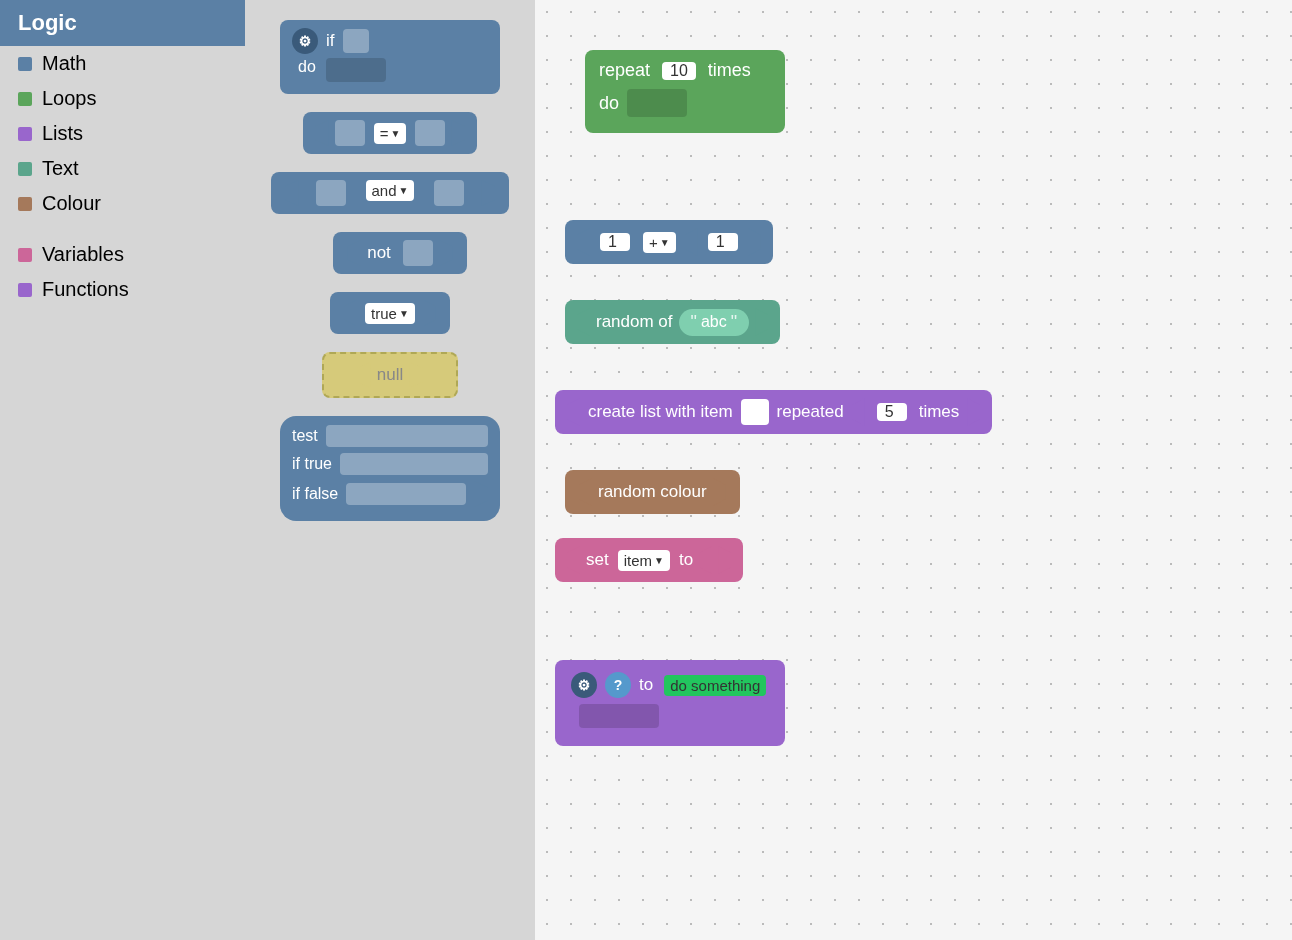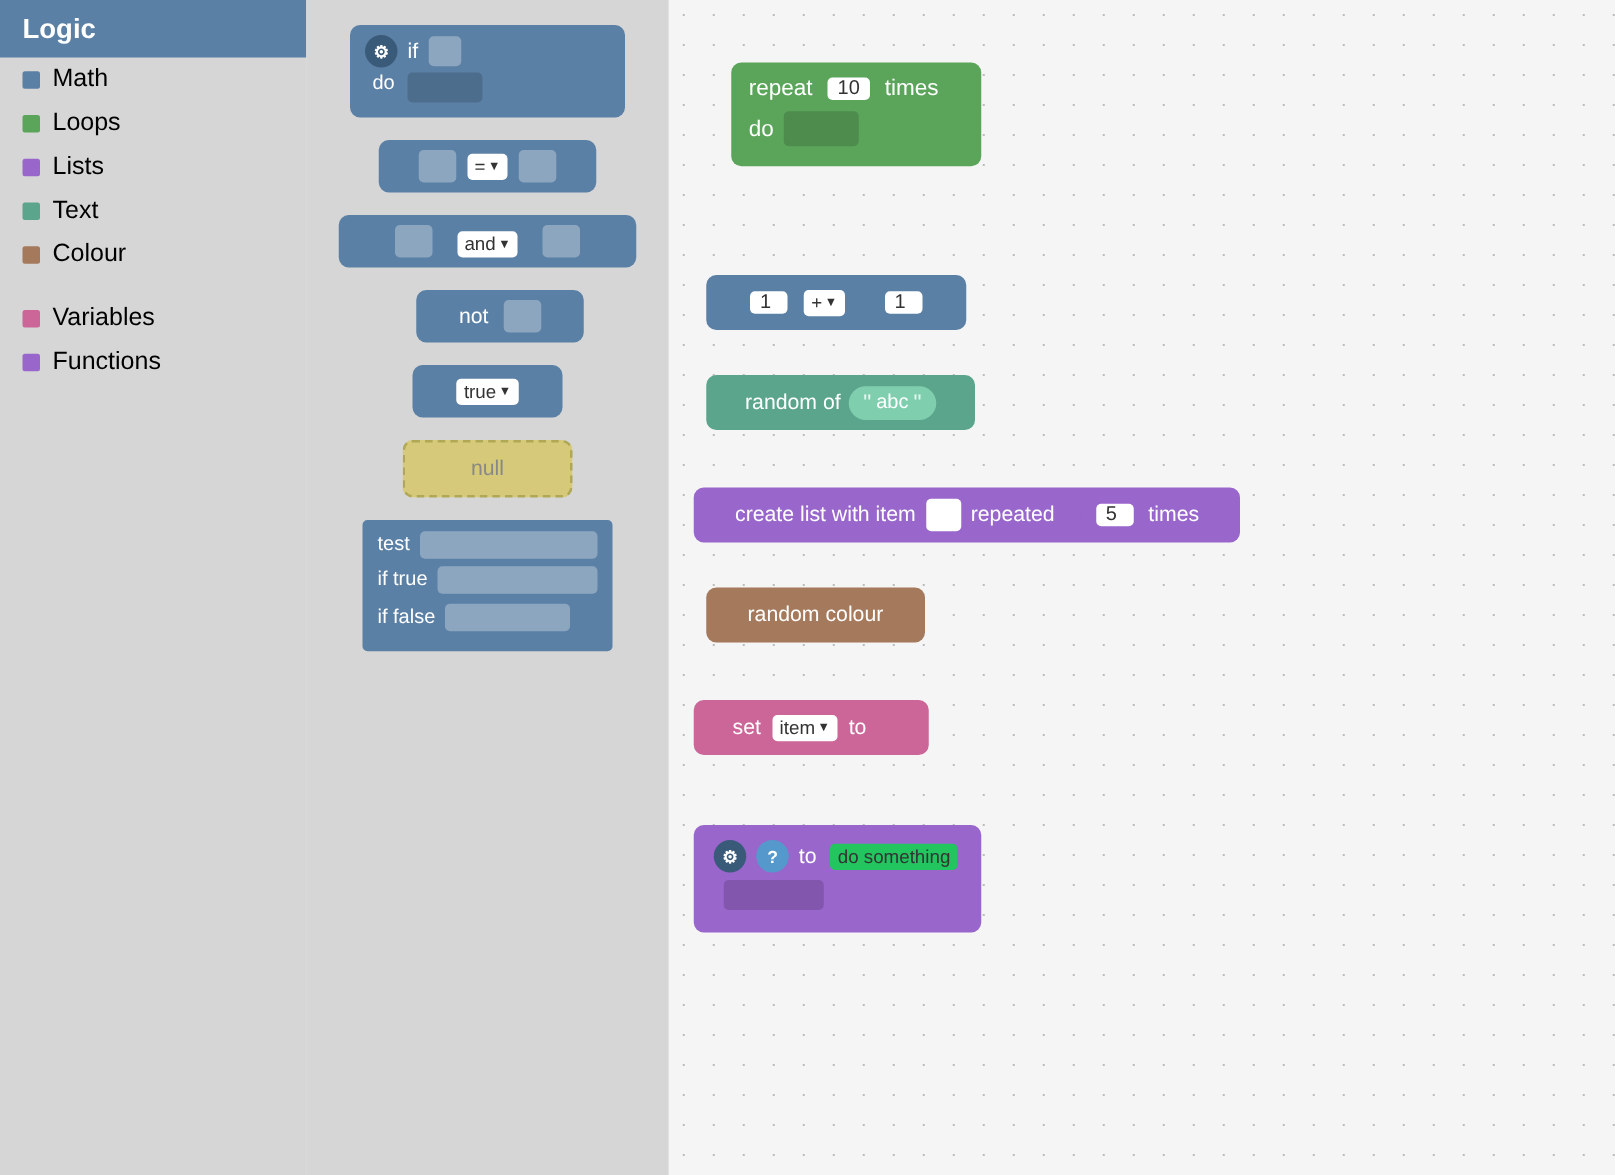--- a/index.html
+++ b/index.html
@@ -290,21 +290,21 @@
       gap: 6px;
     }
 
     .pal-and {
       background: #5b80a5;
       border-radius: 8px;
       padding: 8px 14px;
       color: white;
       font-size: 17px;
       display: flex;
-      align-items: flex-end;
+      align-items: flex-start;
       gap: 17px;
     }
 
     .pal-not {
       background: #5b80a5;
       border-radius: 8px;
       padding: 8px 14px;
       color: white;
       font-size: 17px;
       display: flex;
@@ -331,25 +331,25 @@
       color: #888;
       font-size: 17px;
       border: 2px dashed #b0a855;
       display: flex;
       align-items: center;
       gap: 6px;
     }
 
     .pal-ternary {
       background: #5b80a5;
-      border-radius: 4px;
+      border-radius: 16px;
       padding: 6px 12px;
       color: white;
       font-size: 17px;
-      width: 200px;
+      width: 220px;
     }
 
     .slot-empty {
       display: inline-block;
       width: 26px;
       height: 24px;
       background: rgba(255,255,255,0.3);
       border-radius: 4px;
       vertical-align: middle;
     }
@@ -543,21 +543,21 @@
   <div class="canvas-block" style="left: 30px; top: 470px;">
     <div class="colour-block">
       <div style="display:flex;align-items:center;gap:6px;">
         <div style="width:13px;height:28px;background:#a5795b;clip-path:polygon(0 25%,100% 0,100% 100%,0 75%);"></div>
         <span>random colour</span>
         <div style="width:13px;height:28px;background:#a5795b;clip-path:polygon(0 0,100% 25%,100% 75%,0 100%);"></div>
       </div>
     </div>
   </div>
 
-  <div class="canvas-block" style="left: 20px; top: 560px; text-align: center;">
+  <div class="canvas-block" style="left: 20px; top: 538px; text-align: center;">
     <div class="var-block">
       <div style="width:13px;height:28px;background:#cc6699;clip-path:polygon(0 25%,100% 0,100% 100%,0 75%);"></div>
       <span>set</span>
       <div class="dropdown-box">
         <span>item</span>
         <span class="dropdown-arrow">▼</span>
       </div>
       <span>to</span>
       <div style="width:13px;height:28px;background:#cc6699;clip-path:polygon(0 25%,100% 0,100% 100%,0 75%);"></div>
       <div style="width:13px;height:28px;background:#cc6699;clip-path:polygon(0 0,100% 25%,100% 75%,0 100%);"></div>

